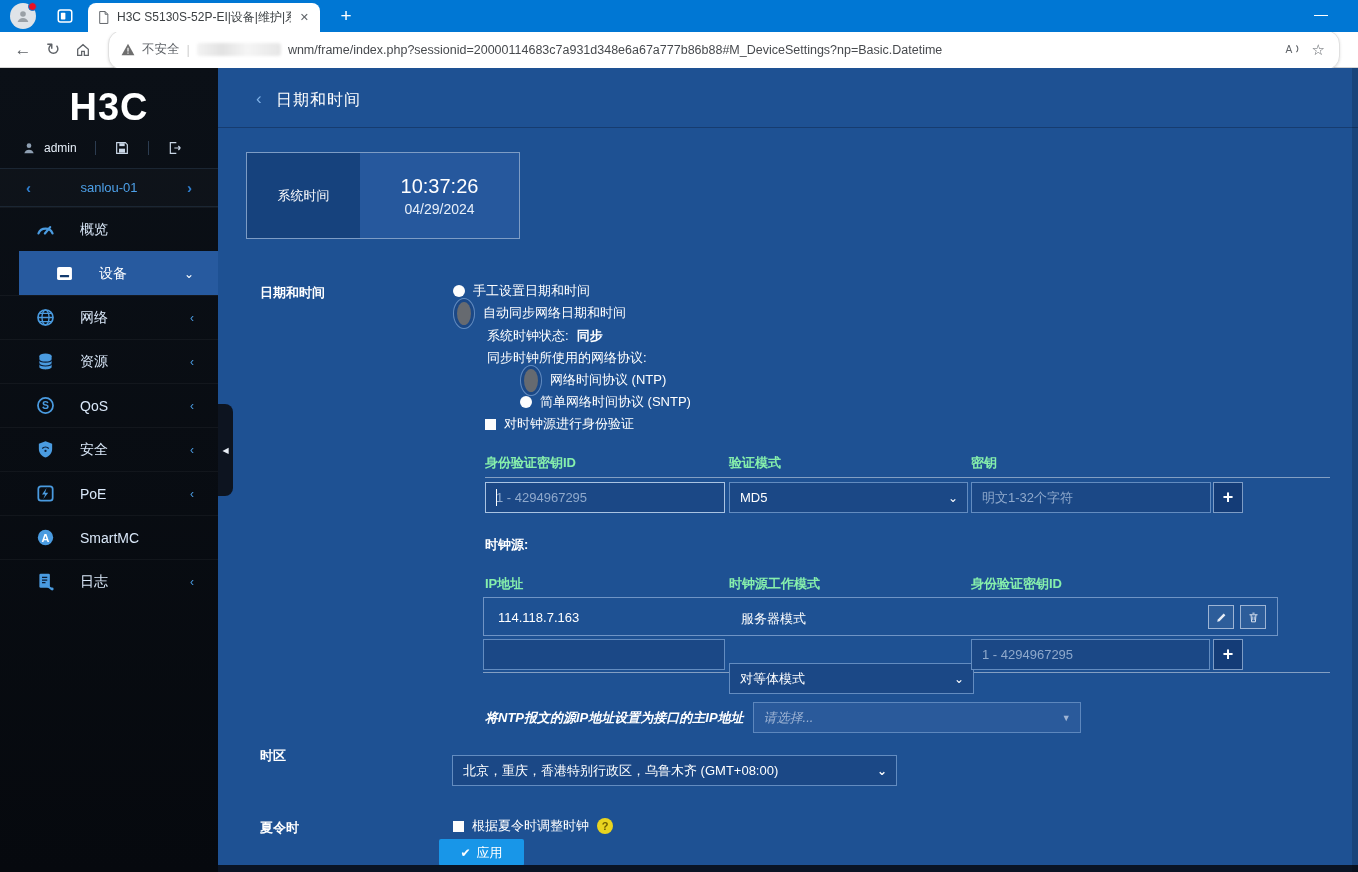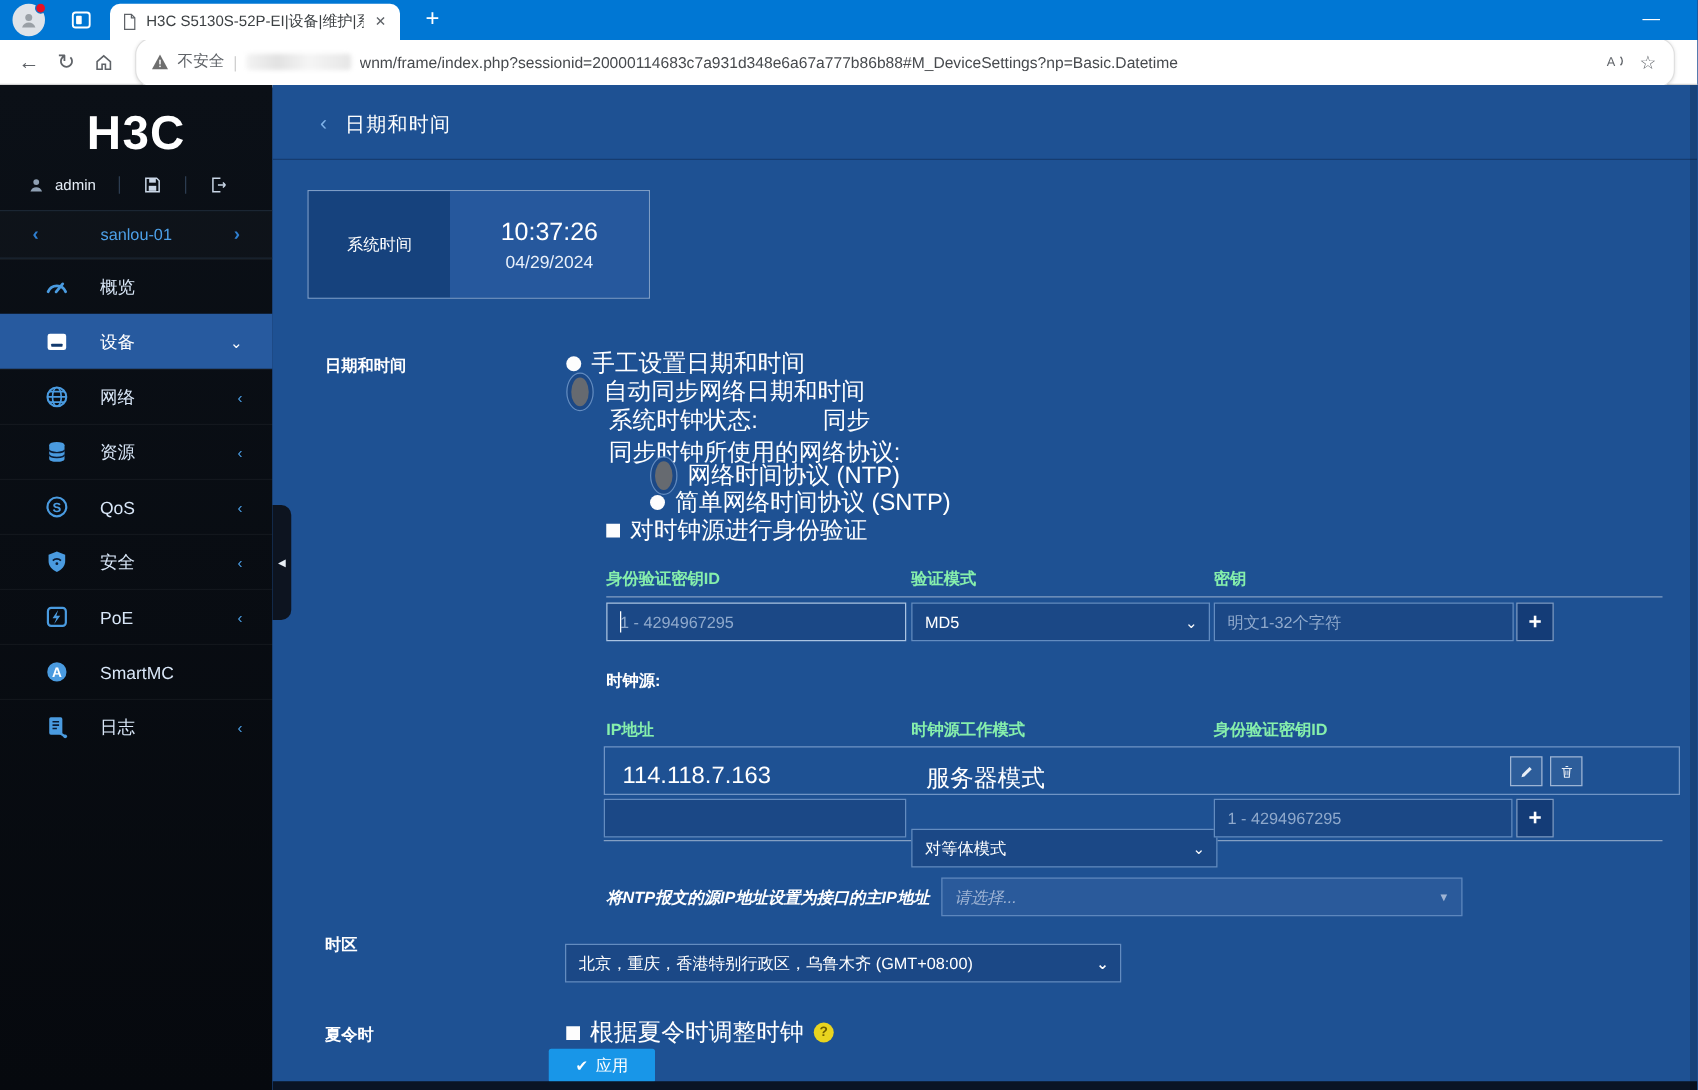--- a/index.html
+++ b/index.html
@@ -50,21 +50,21 @@
   .user-name { color:#e6eef8; font-size:12px; }
   .vsep { width:1px; height:14px; background:#2c3c50; margin:0 10px; }
   .dev-row { display:flex; align-items:center; justify-content:space-between;
     padding:10px 26px; border-bottom:1px solid #1b2633; background:rgba(255,255,255,.02); }
   .dev-name { color:#4da0e8; font-size:13px; }
   .dev-chev { color:#2f7fd0; font-size:15px; font-weight:bold; }
   .nav-item { height:44px; display:flex; align-items:center; padding-left:34px; position:relative;
     border-top:1px solid rgba(255,255,255,.045); color:#4a9be0; }
   .nav-item .nav-label { margin-left:24px; font-size:14px; color:#d9e7f8; }
   .nav-item .nav-arrow { position:absolute; right:24px; font-size:12px; color:#4a9be0; }
-  .nav-item.active { background:#275a9f; color:#fff; border-top-color:transparent; }
+  .nav-item.active { background:#275a9f; color:#fff; border-top-color:transparent;margin-left:19px; }
   .nav-item.active .nav-label, .nav-item.active .nav-arrow { color:#fff; }
   .nav-icon { width:22px; height:22px; display:flex; align-items:center; justify-content:center; }
   .collapse-handle { position:absolute; left:218px; top:336px; width:15px; height:92px;
     background:#0d1420; border-radius:0 8px 8px 0; display:flex; align-items:center;
     justify-content:center; z-index:5; }
   .collapse-handle span { color:#e8eef6; font-size:8px; }
 
   
   .main { flex:1; position:relative; background:#1e5193; overflow:hidden; }
   .edge-strip { position:absolute; right:0; top:0; bottom:0; width:6px; background:rgba(0,0,0,.16); }
@@ -77,26 +77,26 @@
     border:1px solid #7d9cc5; display:flex; }
   .time-label { width:113px; background:#16427d; color:#fff; font-size:13px;
     display:flex; align-items:center; justify-content:center; }
   .time-value { flex:1; background:#26589d; display:flex; flex-direction:column;
     align-items:center; justify-content:center; gap:3px; }
   .time-big { color:#fff; font-size:20px; }
   .time-date { color:#e8f0fa; font-size:14px; }
 
   .abs { position:absolute; }
   .flabel { color:#fff; font-size:13px; font-weight:bold; }
-  .ftext { color:#fff; font-size:19px; }
+  .ftext { color:#fff; font-size:13px; }
   .opt-row { display:flex; align-items:center; gap:8px; height:18px; }
   .radio { width:12px; height:12px; border-radius:50%; background:#fdfdfd; position:relative; flex:0 0 auto; }
   .radio.sel::after { content:""; position:absolute; inset:3px; border-radius:50%; background:#666a70; }
   .cbx { width:11px; height:11px; background:#fdfdfd; flex:0 0 auto; }
-  .bold { font-weight:normal;margin-left:44px; }
+  .bold { font-weight:bold; }
 
   .thead { color:#86efac; font-size:13px; font-weight:bold; position:absolute; white-space:nowrap; }
   .col2 { left:244px; } .col3 { left:486px; }
   .hline { position:absolute; height:1px; background:rgba(255,255,255,.45); }
 
   .inp { background:#1b4886; border:1px solid #638cc0; color:#fff; font-size:13px;
     padding:0 10px; height:31px; outline:none; }
   .inp::placeholder { color:#8fa9cc; }
   .inp.focused { border-color:#a9c3e2; }
   .sel { background:#1b4886; border:1px solid #638cc0; color:#fff; font-size:13px;
@@ -362,21 +362,21 @@
       <input class="inp abs" style="left: 486px; top: 0px; width: 240px;" readonly="" placeholder="明文1-32个字符">
       <div class="btn-plus" style="left:728px; top:0;">+</div>
     </div>
 
     <div class="abs flabel" style="left:267px; top:468px;">时钟源:</div>
     <div class="abs" style="left:267px; top:507px; width:845px; height:16px;">
       <span class="thead" style="left:0;">IP地址</span>
       <span class="thead col2">时钟源工作模式</span>
       <span class="thead col3">身份验证密钥ID</span>
     </div>
-    <div class="abs row-box" style="left:265px; top:529px; width:861px; height:39px;">
+    <div class="abs row-box" style="left:265px; top:529px; width:795px; height:39px;">
       <span class="ftext abs" style="left:14px; top:12px;">114.118.7.163</span>
       <span class="ftext abs" style="left:257px; top:12px;">服务器模式</span>
       <div class="btn-ico" style="left:724px;">
         <svg width="13" height="13" viewBox="0 0 24 24">
             <path d="M4 20l1.2-4.4L16 4.8l3.2 3.2L8.4 18.8z" fill="#e8eef6"></path>
           </svg>
       </div>
       <div class="btn-ico" style="left:756px;">
         <svg width="13" height="13" viewBox="0 0 24 24">
             <path d="M4.5 7h15M10 4h4M7.5 7l1 13h7l1-13" fill="none" stroke="#e8eef6" stroke-width="1.7"></path>
@@ -389,21 +389,21 @@
       <div class="sel abs" style="left:246px; top:3px; width:245px;margin-top:24px;">
         <span>对等体模式</span>
         <span class="chev">⌄</span>
       </div>
       <input class="inp abs" style="left: 488px; top: 3px; width: 239px;" readonly="" placeholder="1 - 4294967295">
       <div class="btn-plus" style="left:730px; top:3px;">+</div>
     </div>
 
     <div class="abs" style="left:267px; top:634px; height:31px; display:flex; align-items:center; gap:9px;font-style:italic;">
       <span class="flabel">将NTP报文的源IP地址设置为接口的主IP地址</span>
-      <div class="sel lite" style="width:417px;">
+      <div class="sel lite" style="width:328px;">
         <span>请选择...</span>
         <span class="chev">▼</span>
       </div>
     </div>
 
     <div class="abs flabel" style="left:42px; top:679px;">时区</div>
     <div class="sel abs" style="left:234px; top:687px; width:445px;">
       <span>北京，重庆，香港特别行政区，乌鲁木齐 (GMT+08:00)</span>
       <span class="chev" style="font-weight:bold;">⌄</span>
     </div>

